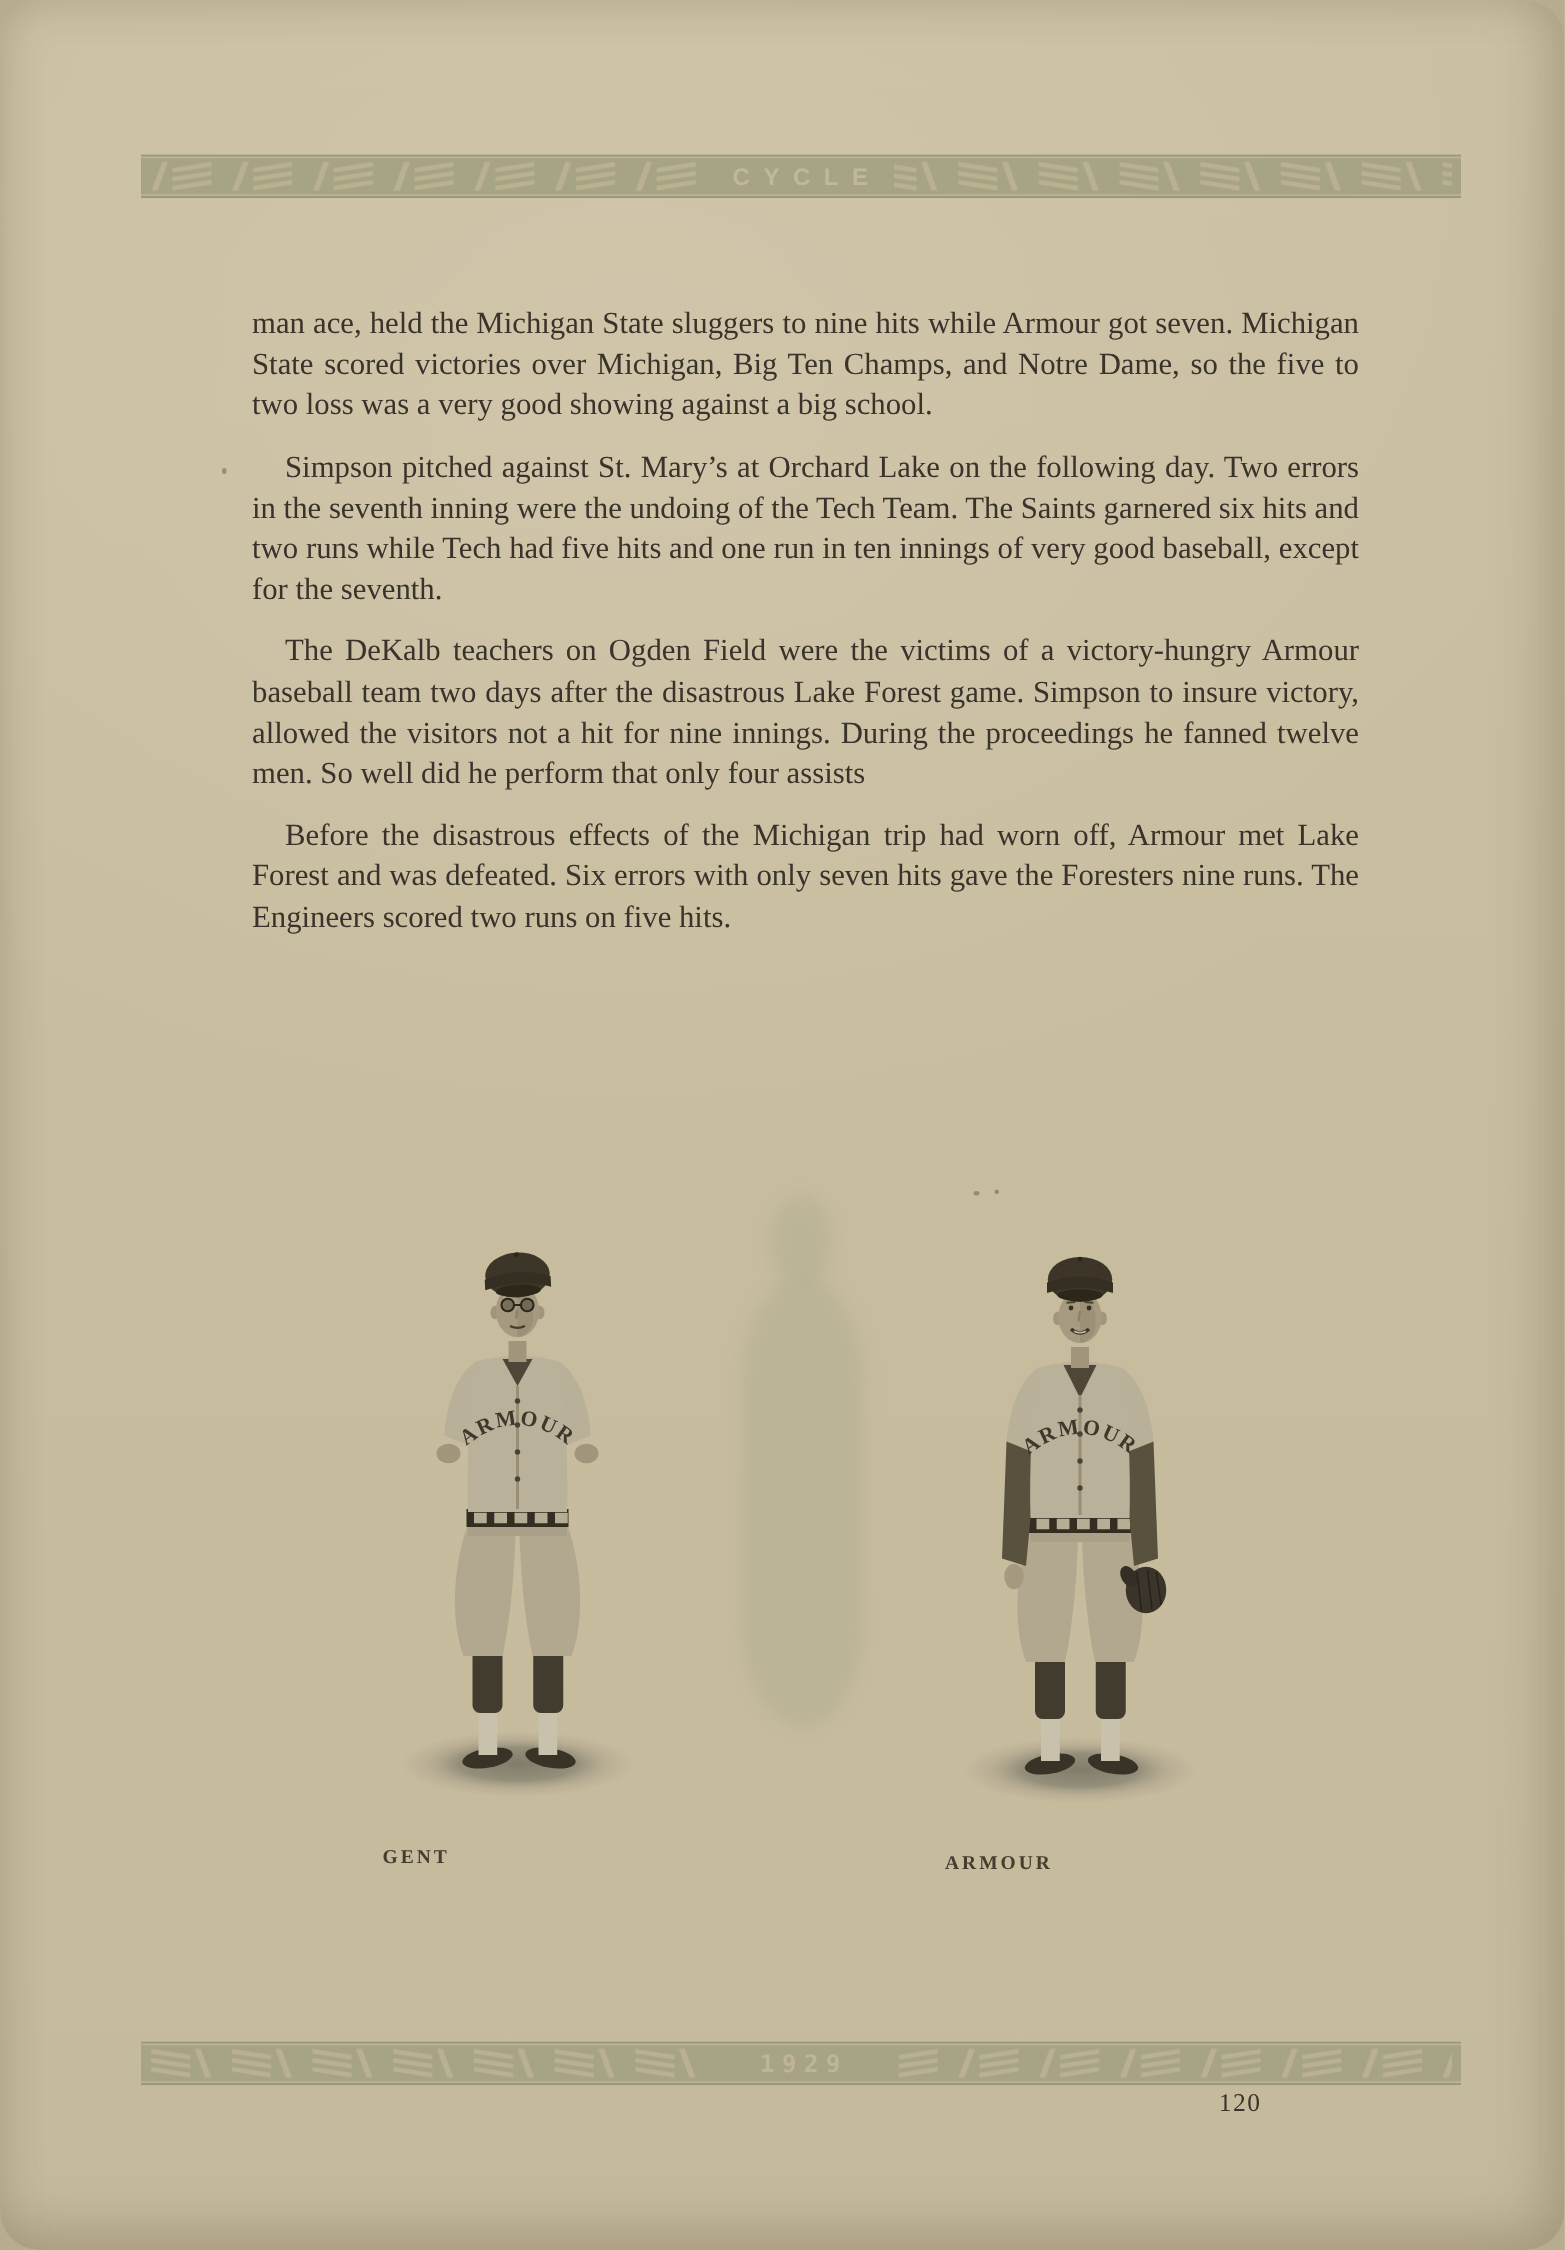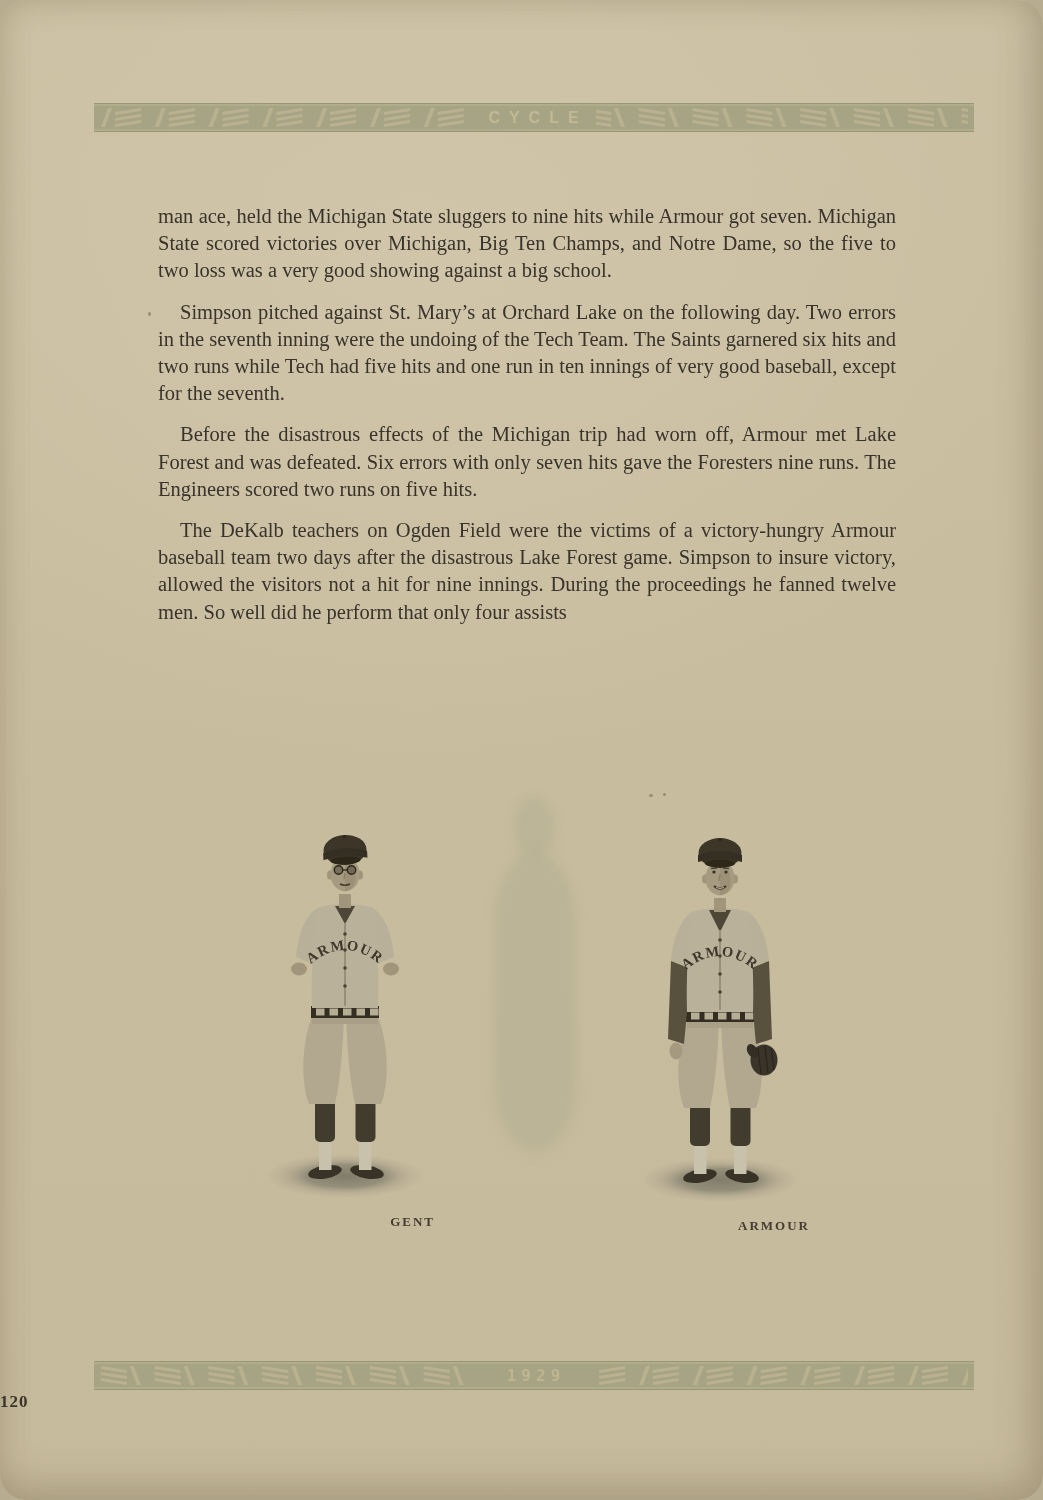--- a/index.html
+++ b/index.html
@@ -16,50 +16,50 @@
   
   .band{position:absolute;left:94px;width:880px;height:29px;display:block;}
   .band-top{top:103px;}
   .band-bottom{top:1361px;}
   .band-title{font-family:"Liberation Sans",sans-serif;font-weight:bold;font-size:16px;
     letter-spacing:9px;fill:#c2b894;}
   .band-year{font-family:"DejaVu Sans Mono",monospace;font-weight:bold;font-size:16px;
     letter-spacing:5px;fill:#bfb592;}
   
   .article{
-    position:absolute;left:158px;top:203px;width:738px;
+    position:absolute;left:168px;top:203px;width:738px;
     font-size:20.5px;line-height:27.2px;color:#39332b;
     text-align:justify;
   }
   .article p{margin:0 0 14px 0;}
   .article p.indent{text-indent:22px;}
   
   figure{position:absolute;margin:0;width:180px;}
   .photo-left{left:255px;top:818px;}
   .photo-right{left:630px;top:822px;}
   figure svg{display:block;width:180px;height:390px;}
   figcaption{
-    margin-top:6px;text-align:right;
+    margin-top:22px;text-align:left;
     font-weight:bold;font-size:13px;letter-spacing:2px;color:#453d30;
   }
   .jersey-text{font-family:"Liberation Serif",serif;font-weight:bold;font-size:14.5px;
     letter-spacing:1.5px;fill:#3f372a;}
   
   .ghost{position:absolute;filter:blur(6px);background:rgba(168,168,140,.38);pointer-events:none;}
   .ghost-body{left:494px;top:852px;width:82px;height:300px;border-radius:40px/70px;}
   .ghost-head{left:513px;top:796px;width:42px;height:62px;border-radius:50%;}
   
   .speck{position:absolute;background:#6b6250;border-radius:50%;opacity:.55;}
   .speck1{left:649px;top:794px;width:4px;height:3px;}
   .speck2{left:663px;top:793px;width:3px;height:3px;}
   .speck3{left:148px;top:312px;width:3px;height:4px;}
   
   .page-number{
-    position:absolute;left:0;top:1392px;width:841px;text-align:left;
-    font-weight:bold;font-size:17px;color:#3a342b;letter-spacing:1px;
+    position:absolute;left:0;top:1392px;width:841px;text-align:right;
+    font-weight:normal;font-size:17px;color:#3a342b;letter-spacing:1px;
   }
 </style>
 </head>
 <body>
 
 <div class="page">
 
   <svg width="0" height="0" style="position:absolute" aria-hidden="true">
     <defs>
       <pattern id="ptnR" width="53.8" height="29" patternUnits="userSpaceOnUse">
@@ -90,22 +90,22 @@
     <rect y="1.4" width="880" height="1.1" fill="#c4ba98" opacity=".7"></rect>
     <rect y="26.5" width="880" height="1.1" fill="#c4ba98" opacity=".7"></rect>
     <rect x="6" y="0" width="372" height="29" fill="url(#ptnR)"></rect>
     <rect x="502" y="0" width="372" height="29" fill="url(#ptnL)"></rect>
     <text class="band-title" x="444" y="20" text-anchor="middle">CYCLE</text>
   </svg>
 
   <div class="article">
     <p>man ace, held the Michigan State sluggers to nine hits while Armour got seven. Michigan State scored victories over Michigan, Big Ten Champs, and Notre Dame, so the five to two loss was a very good showing against a big school.</p>
     <p class="indent">Simpson pitched against St. Mary’s at Orchard Lake on the following day. Two errors in the seventh inning were the undoing of the Tech Team. The Saints garnered six hits and two runs while Tech had five hits and one run in ten innings of very good baseball, except for the seventh.</p>
+    <p class="indent">The DeKalb teachers on Ogden Field were the victims of a victory-hungry Armour baseball team two days after the disastrous Lake Forest game. Simpson to insure victory, allowed the visitors not a hit for nine innings. During the proceedings he fanned twelve men. So well did he perform that only four assists</p>
     <p class="indent">Before the disastrous effects of the Michigan trip had worn off, Armour met Lake Forest and was defeated. Six errors with only seven hits gave the Foresters nine runs. The Engineers scored two runs on five hits.</p>
-    <p class="indent">The DeKalb teachers on Ogden Field were the victims of a victory-hungry Armour baseball team two days after the disastrous Lake Forest game. Simpson to insure victory, allowed the visitors not a hit for nine innings. During the proceedings he fanned twelve men. So well did he perform that only four assists</p>
   </div>
 
   <div class="ghost ghost-head"></div>
   <div class="ghost ghost-body"></div>
   <div class="speck speck1"></div>
   <div class="speck speck2"></div>
   <div class="speck speck3"></div>
 
   <figure class="photo-left">
     <svg viewBox="0 0 180 390">

